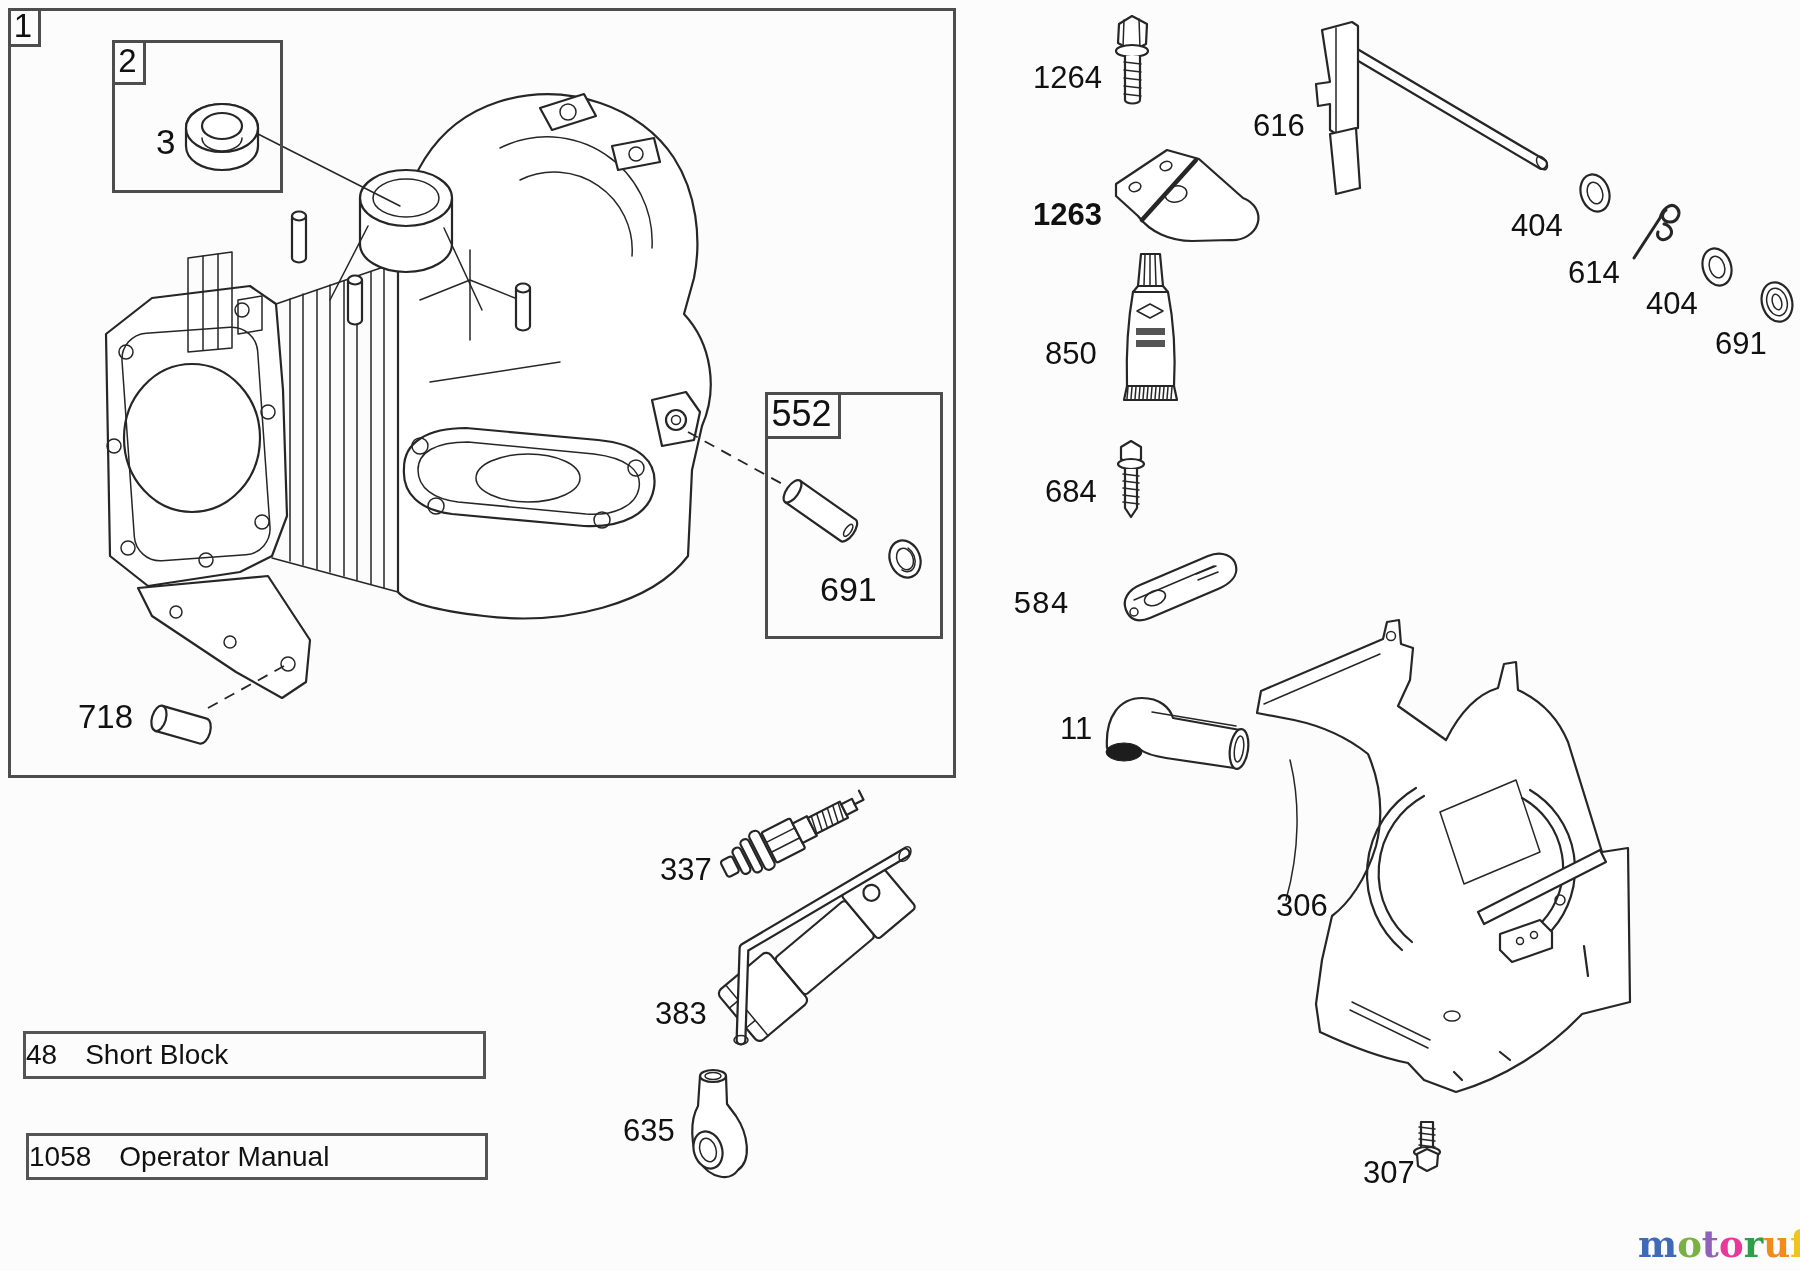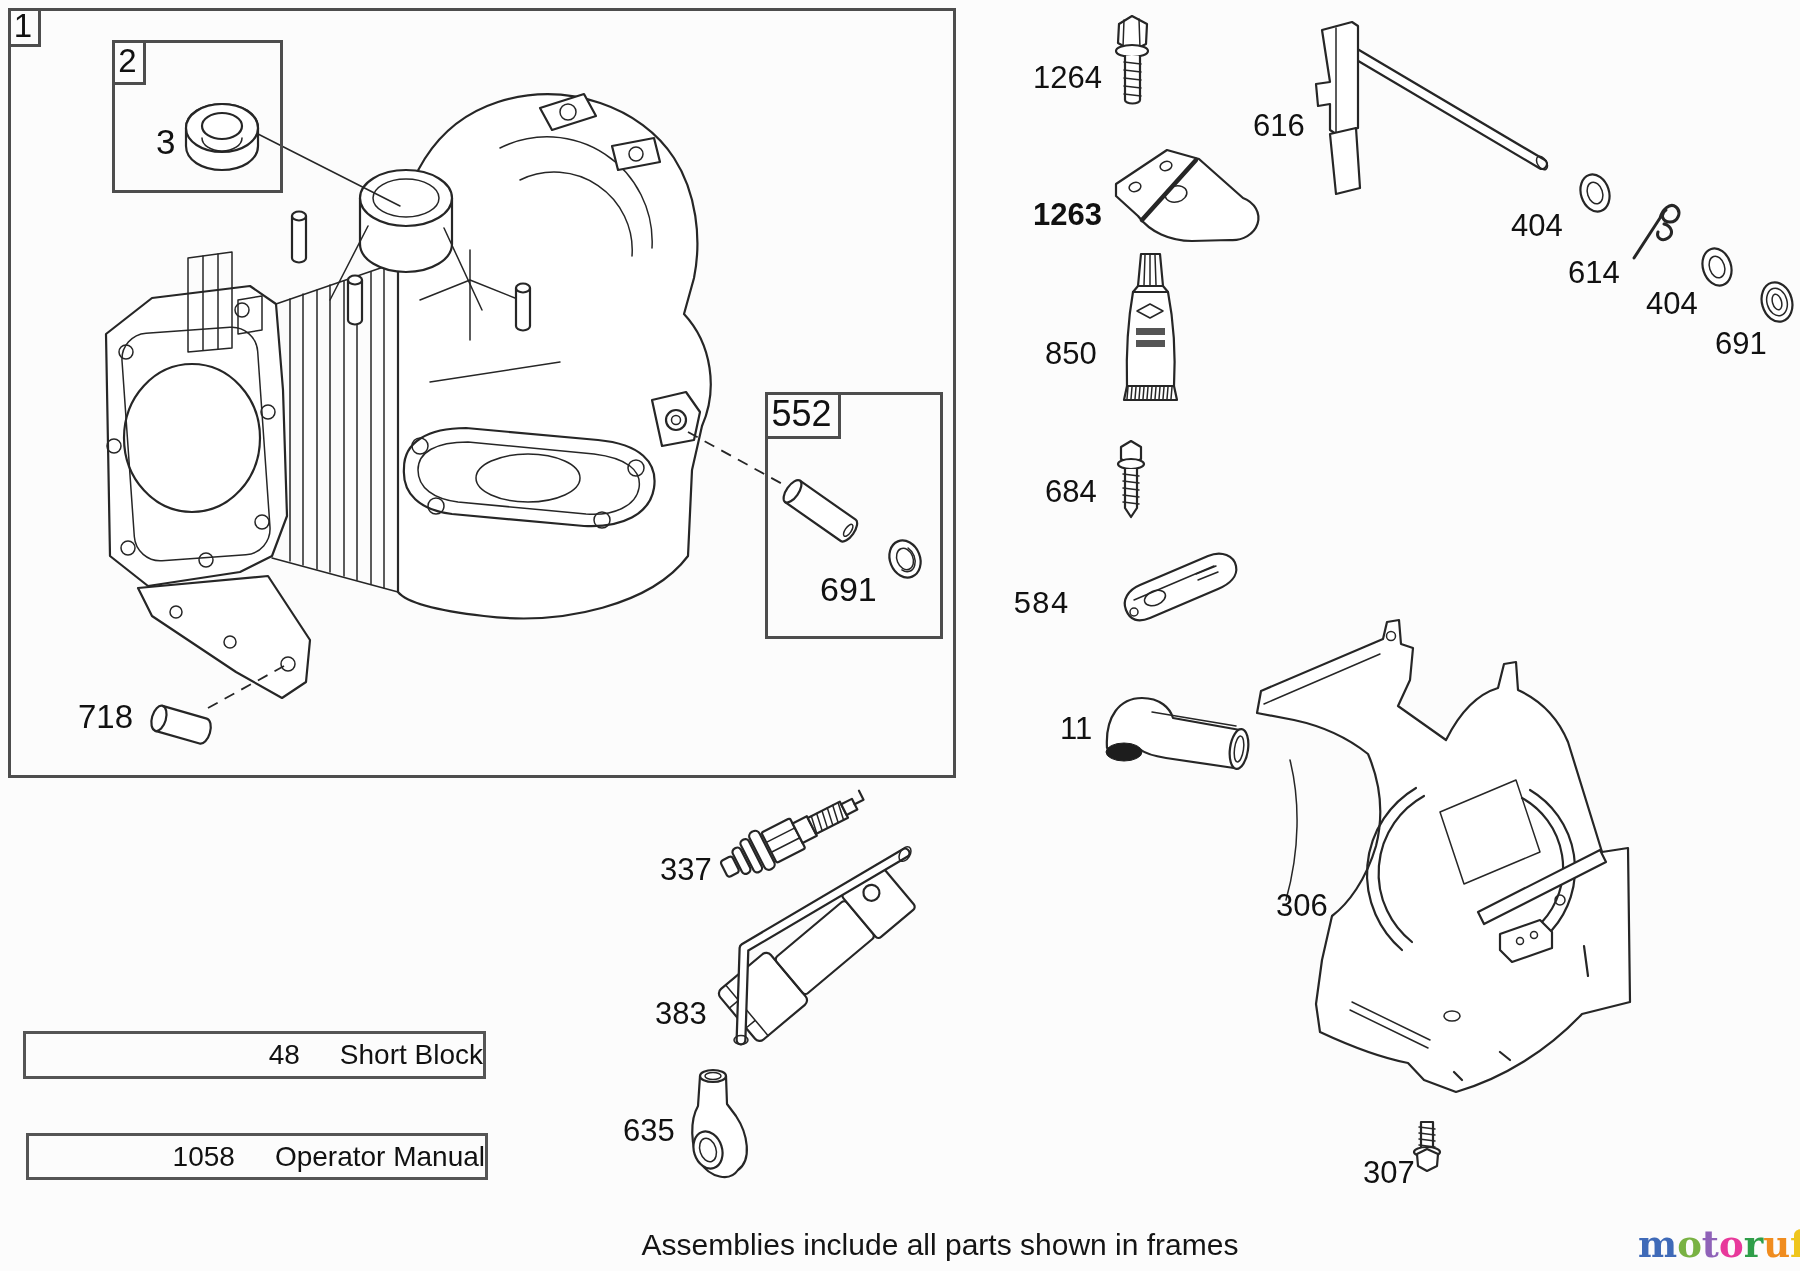--- a/index.html
+++ b/index.html
@@ -13,21 +13,21 @@
   .frame{position:absolute;border:3px solid #4d4d4d;background:transparent;}
   .frame-label{
     position:absolute;left:-3px;top:-3px;
     border:3px solid #4d4d4d;border-left:none;border-top:none;
     display:flex;align-items:center;justify-content:center;
     font-size:33px;color:#111;background:transparent;
   }
   .plabel{position:absolute;font-size:31px;color:#111;white-space:nowrap;}
   .refbox{
     position:absolute;border:3px solid #555;
-    display:flex;align-items:center;justify-content:flex-end;gap:40px;
+    display:flex;align-items:center;justify-content:flex-start;gap:28px;
     font-size:28px;color:#111;background:transparent;
   }
   #footer-note{
     position:absolute;left:600px;top:1228px;width:680px;
     text-align:center;font-size:30px;color:#141414;
   }
   #logo{
     position:absolute;left:1638px;top:1222px;width:170px;
     font-family:"DejaVu Serif", serif;font-weight:bold;font-size:37px;
     letter-spacing:0px;white-space:nowrap;
@@ -330,19 +330,18 @@
 
   <div class="refbox" style="left:23px;top:1031px;width:457px;height:42px;">
     <span>48</span>
     <span>Short Block</span>
   </div>
   <div class="refbox" style="left:26px;top:1133px;width:456px;height:41px;">
     <span>1058</span>
     <span>Operator Manual</span>
   </div>
 
-  <div id="footer-note">Assemblies include all parts shown in frames</div>
 
   <div id="logo">
     <span style="color: rgb(63, 106, 184);">m</span><span style="color: rgb(121, 178, 67);">o</span><span style="color: rgb(143, 98, 184);">t</span><span style="color: rgb(232, 57, 155);">o</span><span style="color: rgb(47, 158, 73);">r</span><span style="color: rgb(240, 140, 30);">u</span><span style="color: rgb(238, 197, 28);">f</span>
   </div>
 
 </div>
 
 </body></html>

